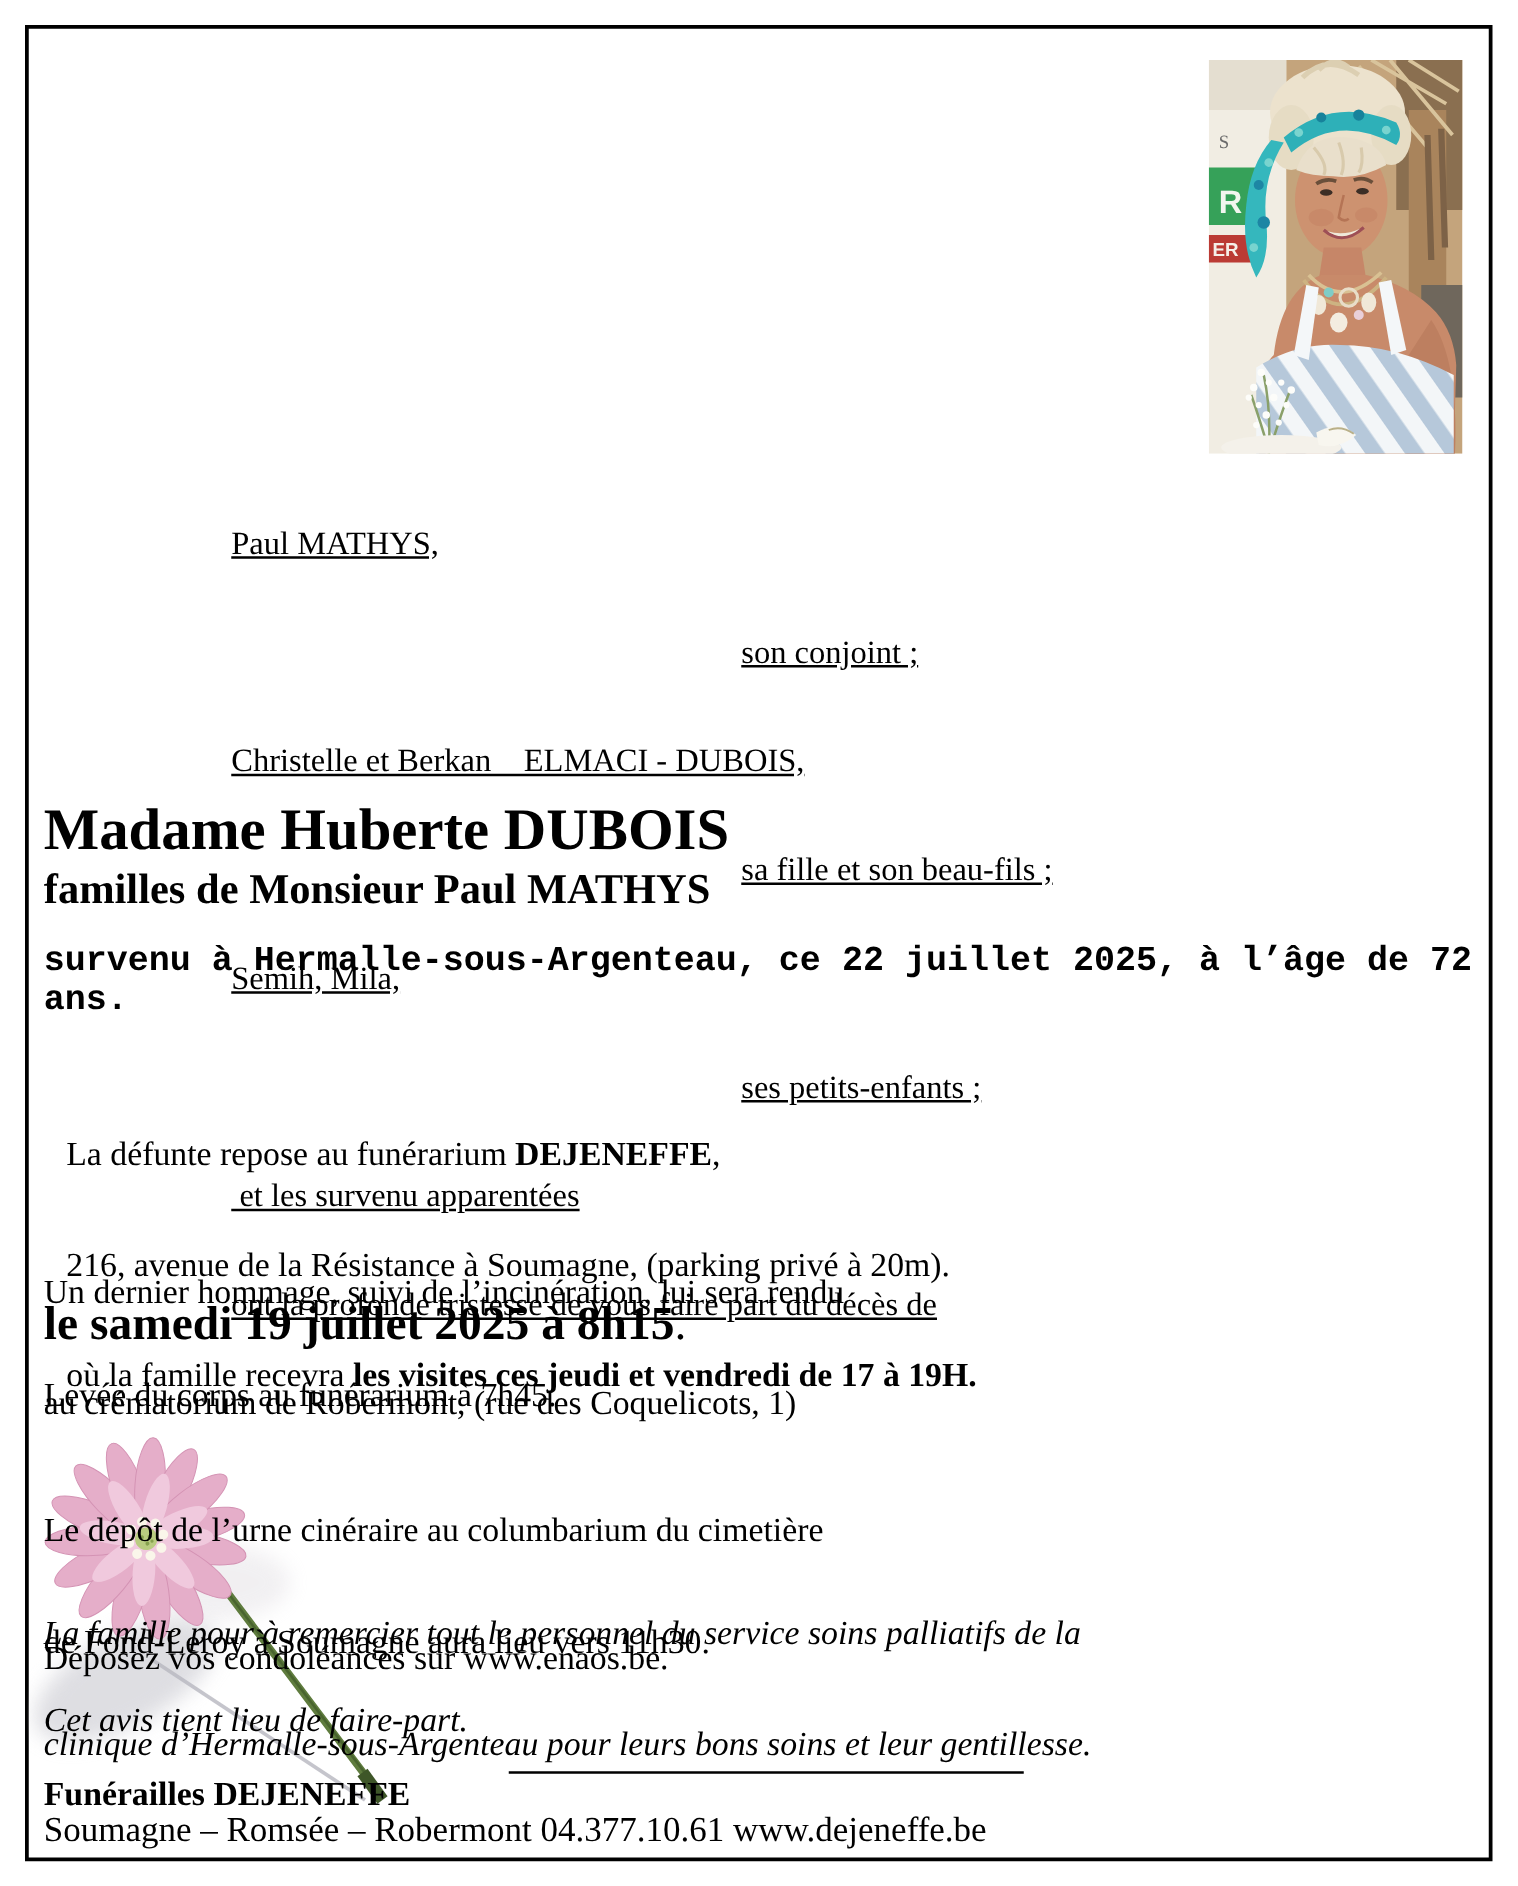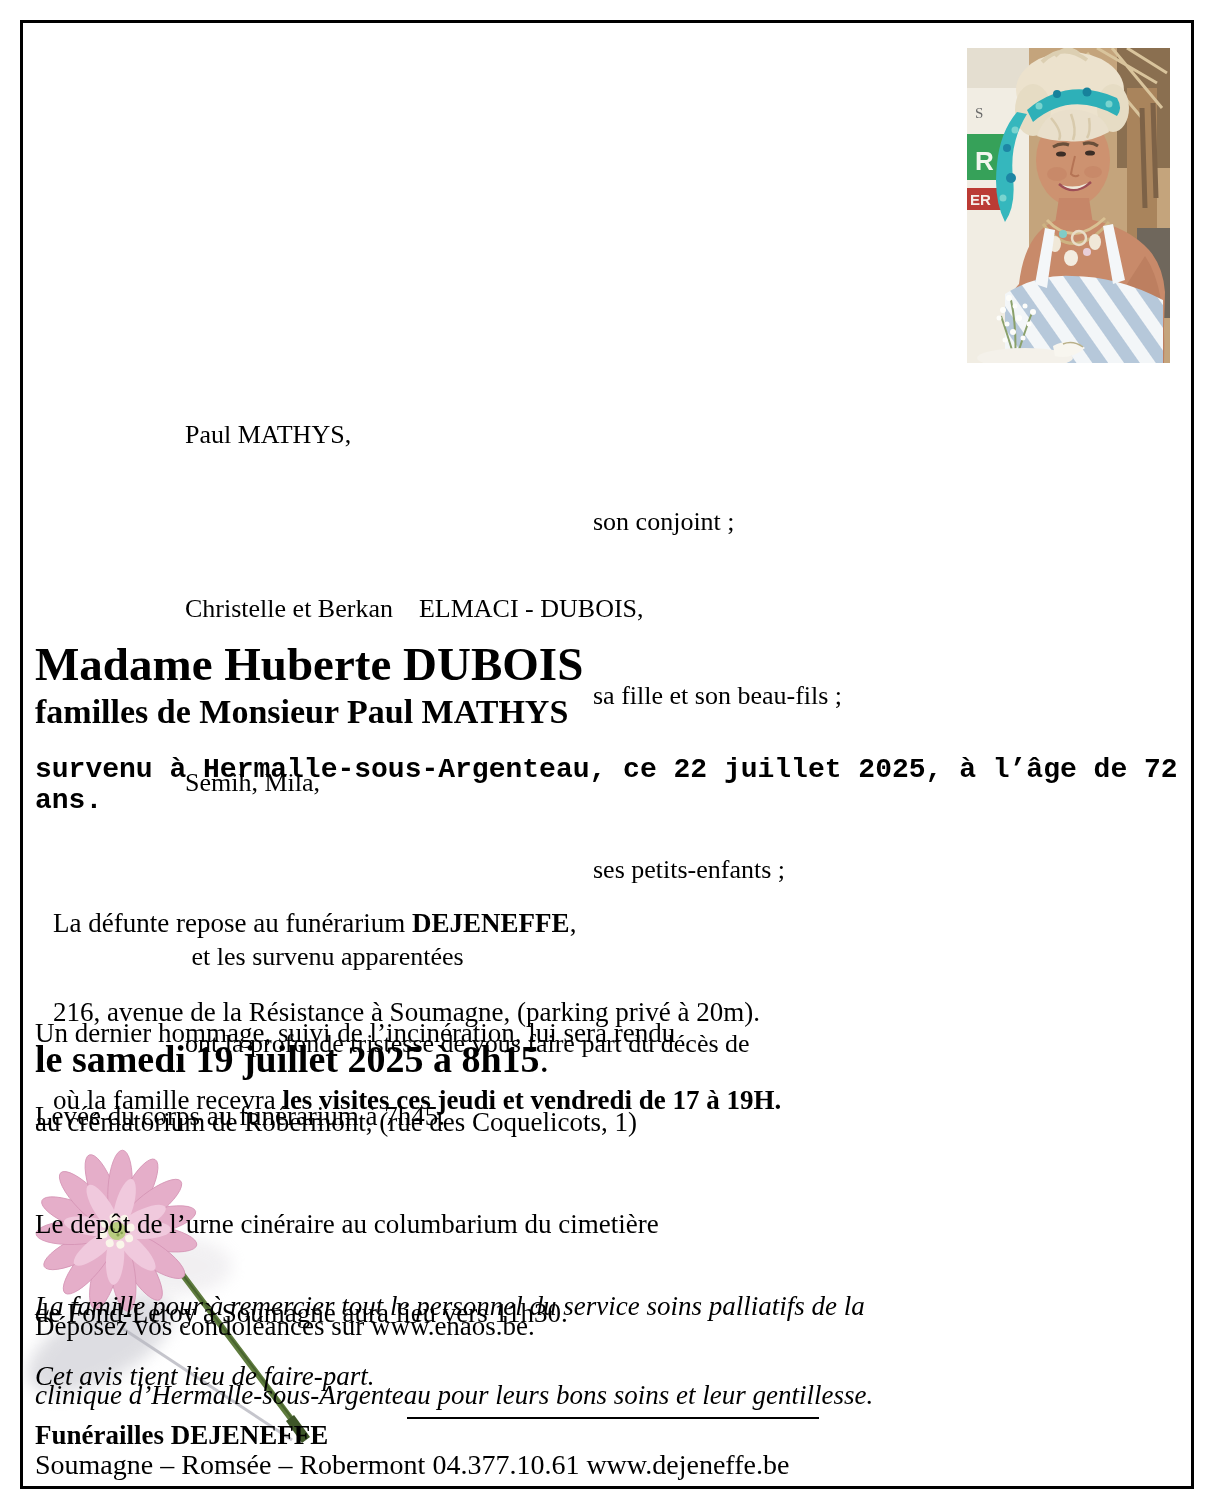--- a/index.html
+++ b/index.html
@@ -2,21 +2,21 @@
 <html><head>
 <meta charset="utf-8">
 <style>
   html,body{margin:0;padding:0;background:#ffffff;}
   body{font-family:"Liberation Serif","DejaVu Serif",serif;color:#000;}
   .sheet{position:relative;width:1214px;height:1509px;background:#fff;overflow:hidden;}
   .frame{position:absolute;left:20px;top:20px;right:20px;bottom:20px;border:3px solid #000;pointer-events:none;}
   .abs{position:absolute;}
   .centered{left:21px;right:21px;text-align:left;padding-left:14px;}
   .family-block{left:185px;top:362px;font-size:26px;line-height:29px;white-space:pre;}
-  .family-line{white-space:pre;}
+  .family-line{white-space:pre;text-decoration:underline;}
   .family-line.indent{padding-left:408px;}
   .deceased-name{top:640px;font-size:47px;font-weight:bold;line-height:1.05;}
   .deceased-relation{top:693px;font-size:34px;font-weight:bold;}
   .death-line{top:754px;font-size:28px;font-weight:bold;font-family:Liberation Mono, monospace;}
   .para{font-size:27px;line-height:29.5px;white-space:pre-wrap;}
   .repose-block{top:850px;padding-left:32px;}
   .hommage-block{top:960px;}
   .date-line{top:1037px;font-size:38px;}
   .date-line .b{font-weight:bold;}
   .levee-line{top:1101px;font-size:27px;}

